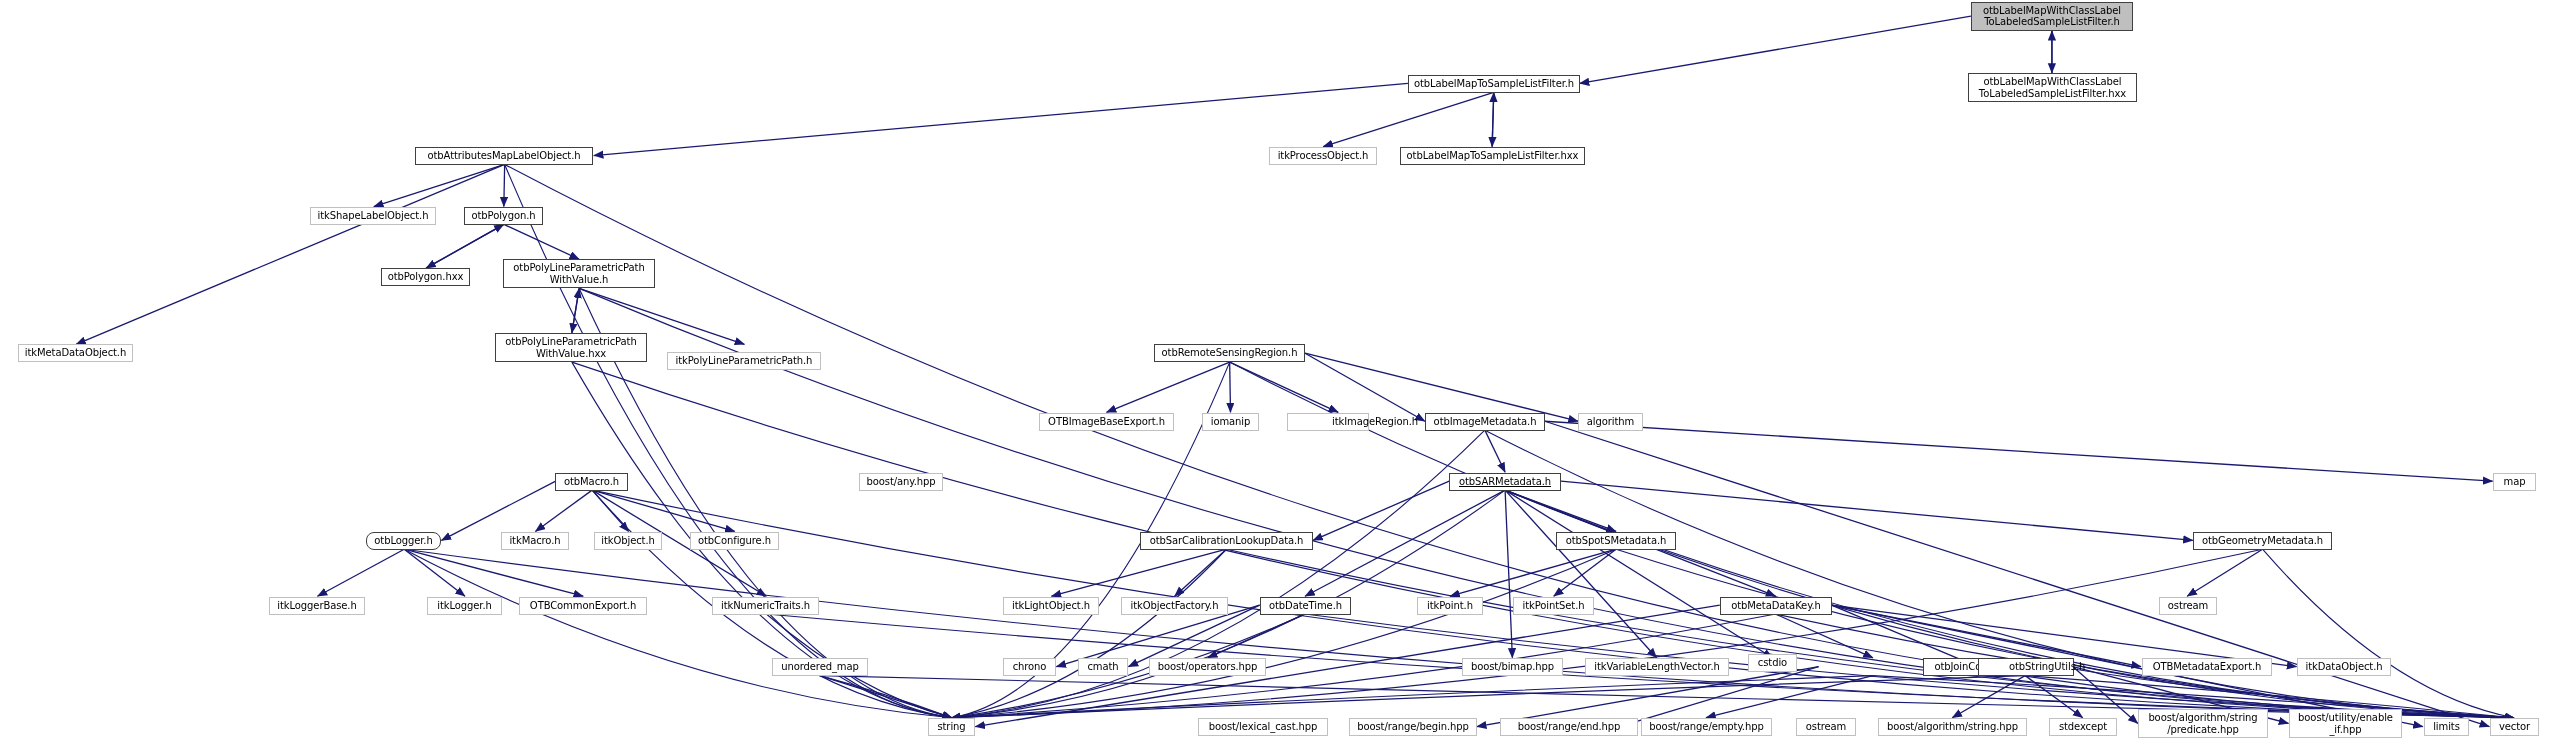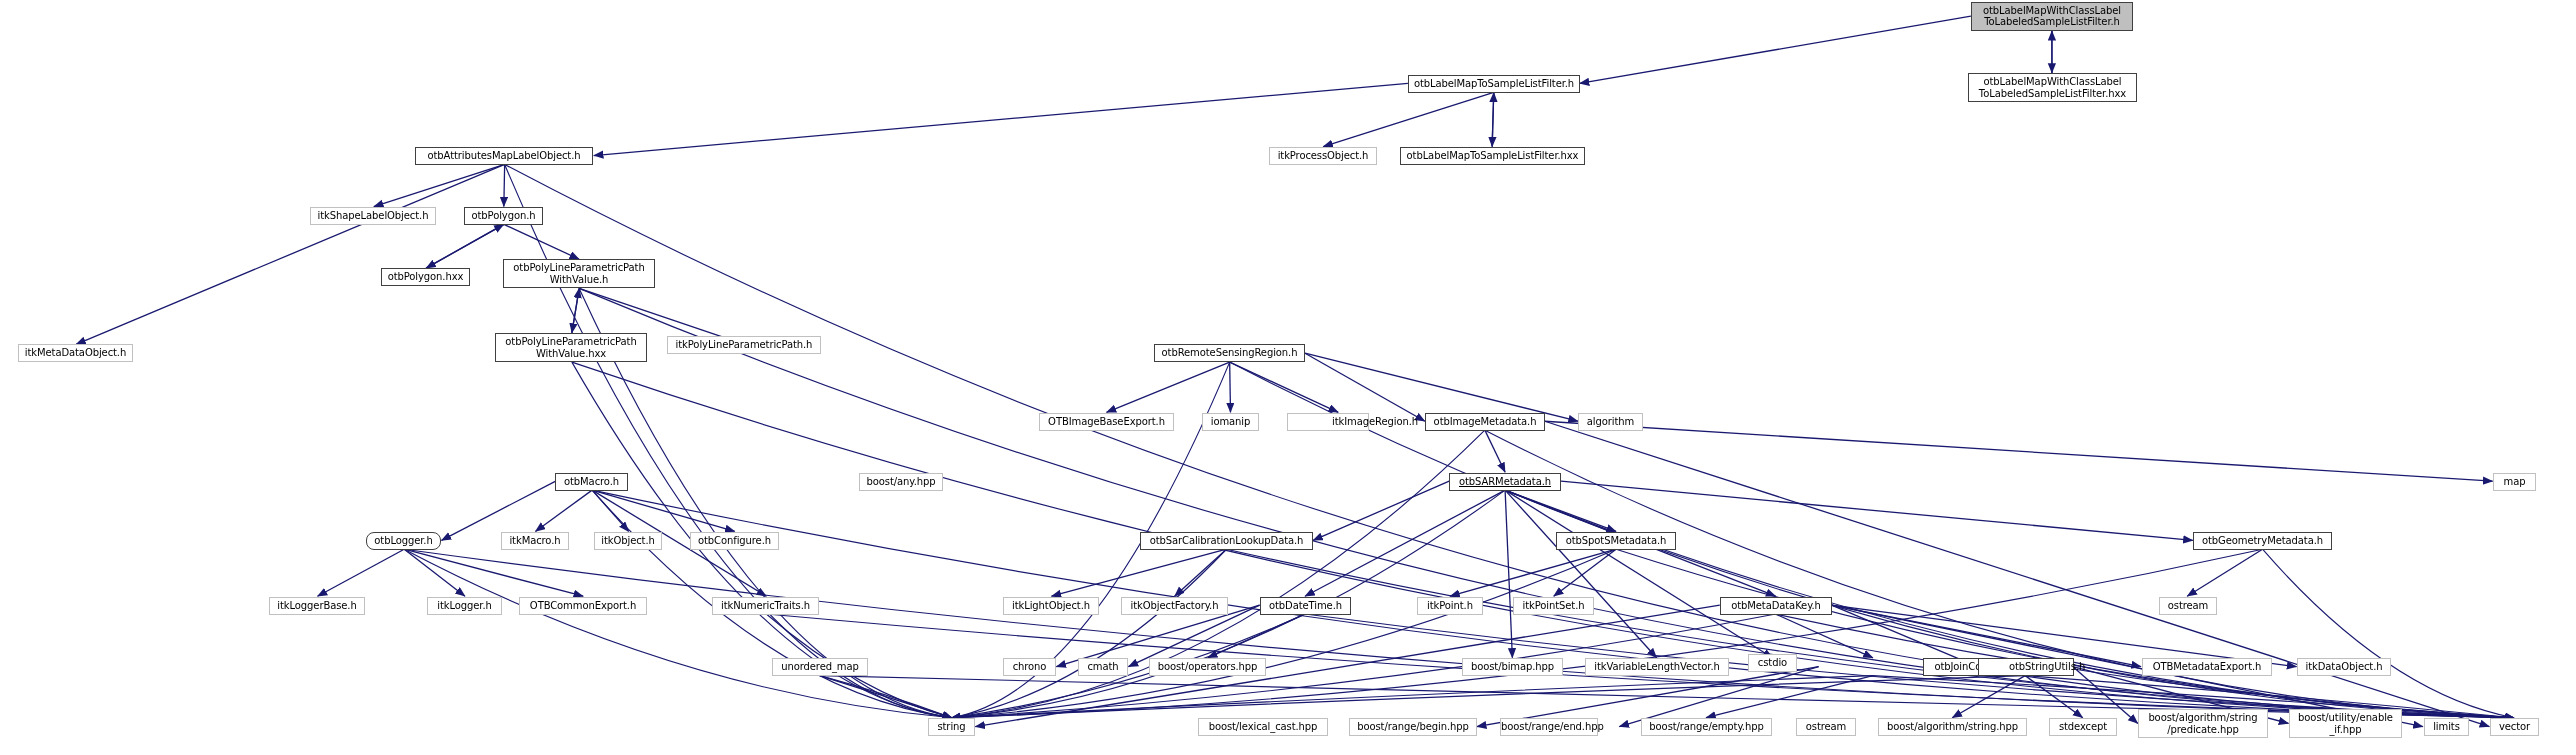--- a/index.html
+++ b/index.html
@@ -163,21 +163,21 @@
       <div class="node solid" style="left: 1400px; top: 147px; width: 185px; height: 18px; font-size: 10px;"><span class="lbl">otbLabelMapToSampleListFilter.hxx</span></div>
       <div class="node solid" style="left: 415px; top: 147px; width: 178px; height: 18px; font-size: 10px;"><span class="lbl">otbAttributesMapLabelObject.h</span></div>
       <div class="node " style="left: 310px; top: 207px; width: 126px; height: 18px; font-size: 10px;"><span class="lbl">itkShapeLabelObject.h</span></div>
       <div class="node solid" style="left: 464px; top: 207px; width: 79px; height: 18px; font-size: 10px;"><span class="lbl">otbPolygon.h</span></div>
       <div class="node solid" style="left: 381px; top: 268px; width: 89px; height: 18px; font-size: 10px;"><span class="lbl">otbPolygon.hxx</span></div>
       <div class="node solid" style="left: 503px; top: 259px; width: 152px; height: 29px; font-size: 10px;"><span class="lbl">otbPolyLineParametricPath
 WithValue.h</span></div>
       <div class="node " style="left: 18px; top: 344px; width: 115px; height: 18px; font-size: 10px;"><span class="lbl">itkMetaDataObject.h</span></div>
       <div class="node solid" style="left: 495px; top: 333px; width: 152px; height: 29px; font-size: 10px;"><span class="lbl">otbPolyLineParametricPath
 WithValue.hxx</span></div>
-      <div class="node " style="left: 667px; top: 336px; width: 154px; height: 18px; font-size: 10px;"><span class="lbl">itkPolyLineParametricPath.h</span></div>
+      <div class="node " style="left: 667px; top: 352px; width: 154px; height: 18px; font-size: 10px;"><span class="lbl">itkPolyLineParametricPath.h</span></div>
       <div class="node solid" style="left: 1154px; top: 344px; width: 151px; height: 18px; font-size: 10px;"><span class="lbl">otbRemoteSensingRegion.h</span></div>
       <div class="node " style="left: 1039px; top: 413px; width: 135px; height: 18px; font-size: 10px;"><span class="lbl">OTBImageBaseExport.h</span></div>
       <div class="node " style="left: 1202px; top: 413px; width: 57px; height: 18px; font-size: 10px;"><span class="lbl">iomanip</span></div>
       <div class="node " style="left: 1287px; top: 413px; width: 82px; height: 18px; font-size: 10px; padding-left: 44px;"><span class="lbl">itkImageRegion.h</span></div>
       <div class="node solid" style="left: 1425px; top: 413px; width: 120px; height: 18px; font-size: 10px;"><span class="lbl">otbImageMetadata.h</span></div>
       <div class="node " style="left: 1578px; top: 413px; width: 65px; height: 18px; font-size: 10px;"><span class="lbl">algorithm</span></div>
       <div class="node " style="left: 2493px; top: 473px; width: 43px; height: 18px; font-size: 10px;"><span class="lbl">map</span></div>
       <div class="node solid" style="left: 555px; top: 473px; width: 73px; height: 18px; font-size: 10px;"><span class="lbl">otbMacro.h</span></div>
       <div class="node " style="left: 859px; top: 473px; width: 84px; height: 18px; font-size: 10px;"><span class="lbl">boost/any.hpp</span></div>
       <div class="node solid" style="left: 1449px; top: 473px; width: 112px; height: 18px; font-size: 10px; text-decoration: underline;"><span class="lbl">otbSARMetadata.h</span></div>
@@ -206,21 +206,21 @@
       <div class="node " style="left: 1462px; top: 658px; width: 101px; height: 18px; font-size: 10px;"><span class="lbl">boost/bimap.hpp</span></div>
       <div class="node " style="left: 1585px; top: 658px; width: 144px; height: 18px; font-size: 10px;"><span class="lbl">itkVariableLengthVector.h</span></div>
       <div class="node " style="left: 1748px; top: 654px; width: 49px; height: 18px; font-size: 10px;"><span class="lbl">cstdio</span></div>
       <div class="node solid" style="left: 1923px; top: 658px; width: 113px; height: 18px; font-size: 10px;"><span class="lbl">otbJoinContainer.h</span></div>
       <div class="node solid" style="left: 1978px; top: 658px; width: 96px; height: 18px; font-size: 10px; padding-left: 30px;"><span class="lbl">otbStringUtils.h</span></div>
       <div class="node " style="left: 2142px; top: 658px; width: 130px; height: 18px; font-size: 10px;"><span class="lbl">OTBMetadataExport.h</span></div>
       <div class="node " style="left: 2297px; top: 658px; width: 94px; height: 18px; font-size: 10px;"><span class="lbl">itkDataObject.h</span></div>
       <div class="node " style="left: 928px; top: 718px; width: 47px; height: 18px; font-size: 10px;"><span class="lbl">string</span></div>
       <div class="node " style="left: 1198px; top: 718px; width: 130px; height: 18px; font-size: 10px;"><span class="lbl">boost/lexical_cast.hpp</span></div>
       <div class="node " style="left: 1349px; top: 718px; width: 128px; height: 18px; font-size: 10px;"><span class="lbl">boost/range/begin.hpp</span></div>
-      <div class="node " style="left: 1500px; top: 718px; width: 98px; height: 18px; font-size: 10px;"><span class="lbl">boost/range/end.hpp</span></div>
+      <div class="node " style="left: 1500px; top: 718px; width: 138px; height: 18px; font-size: 10px;"><span class="lbl">boost/range/end.hpp</span></div>
       <div class="node " style="left: 1641px; top: 718px; width: 131px; height: 18px; font-size: 10px;"><span class="lbl">boost/range/empty.hpp</span></div>
       <div class="node " style="left: 1796px; top: 718px; width: 60px; height: 18px; font-size: 10px;"><span class="lbl">ostream</span></div>
       <div class="node " style="left: 1878px; top: 718px; width: 149px; height: 18px; font-size: 10px;"><span class="lbl">boost/algorithm/string.hpp</span></div>
       <div class="node " style="left: 2049px; top: 718px; width: 68px; height: 18px; font-size: 10px;"><span class="lbl">stdexcept</span></div>
       <div class="node " style="left: 2138px; top: 709px; width: 130px; height: 29px; font-size: 10px;"><span class="lbl">boost/algorithm/string
 /predicate.hpp</span></div>
       <div class="node " style="left: 2289px; top: 709px; width: 113px; height: 29px; font-size: 10px;"><span class="lbl">boost/utility/enable
 _if.hpp</span></div>
       <div class="node " style="left: 2424px; top: 718px; width: 45px; height: 18px; font-size: 10px;"><span class="lbl">limits</span></div>
       <div class="node " style="left: 2490px; top: 718px; width: 49px; height: 18px; font-size: 10px;"><span class="lbl">vector</span></div>

